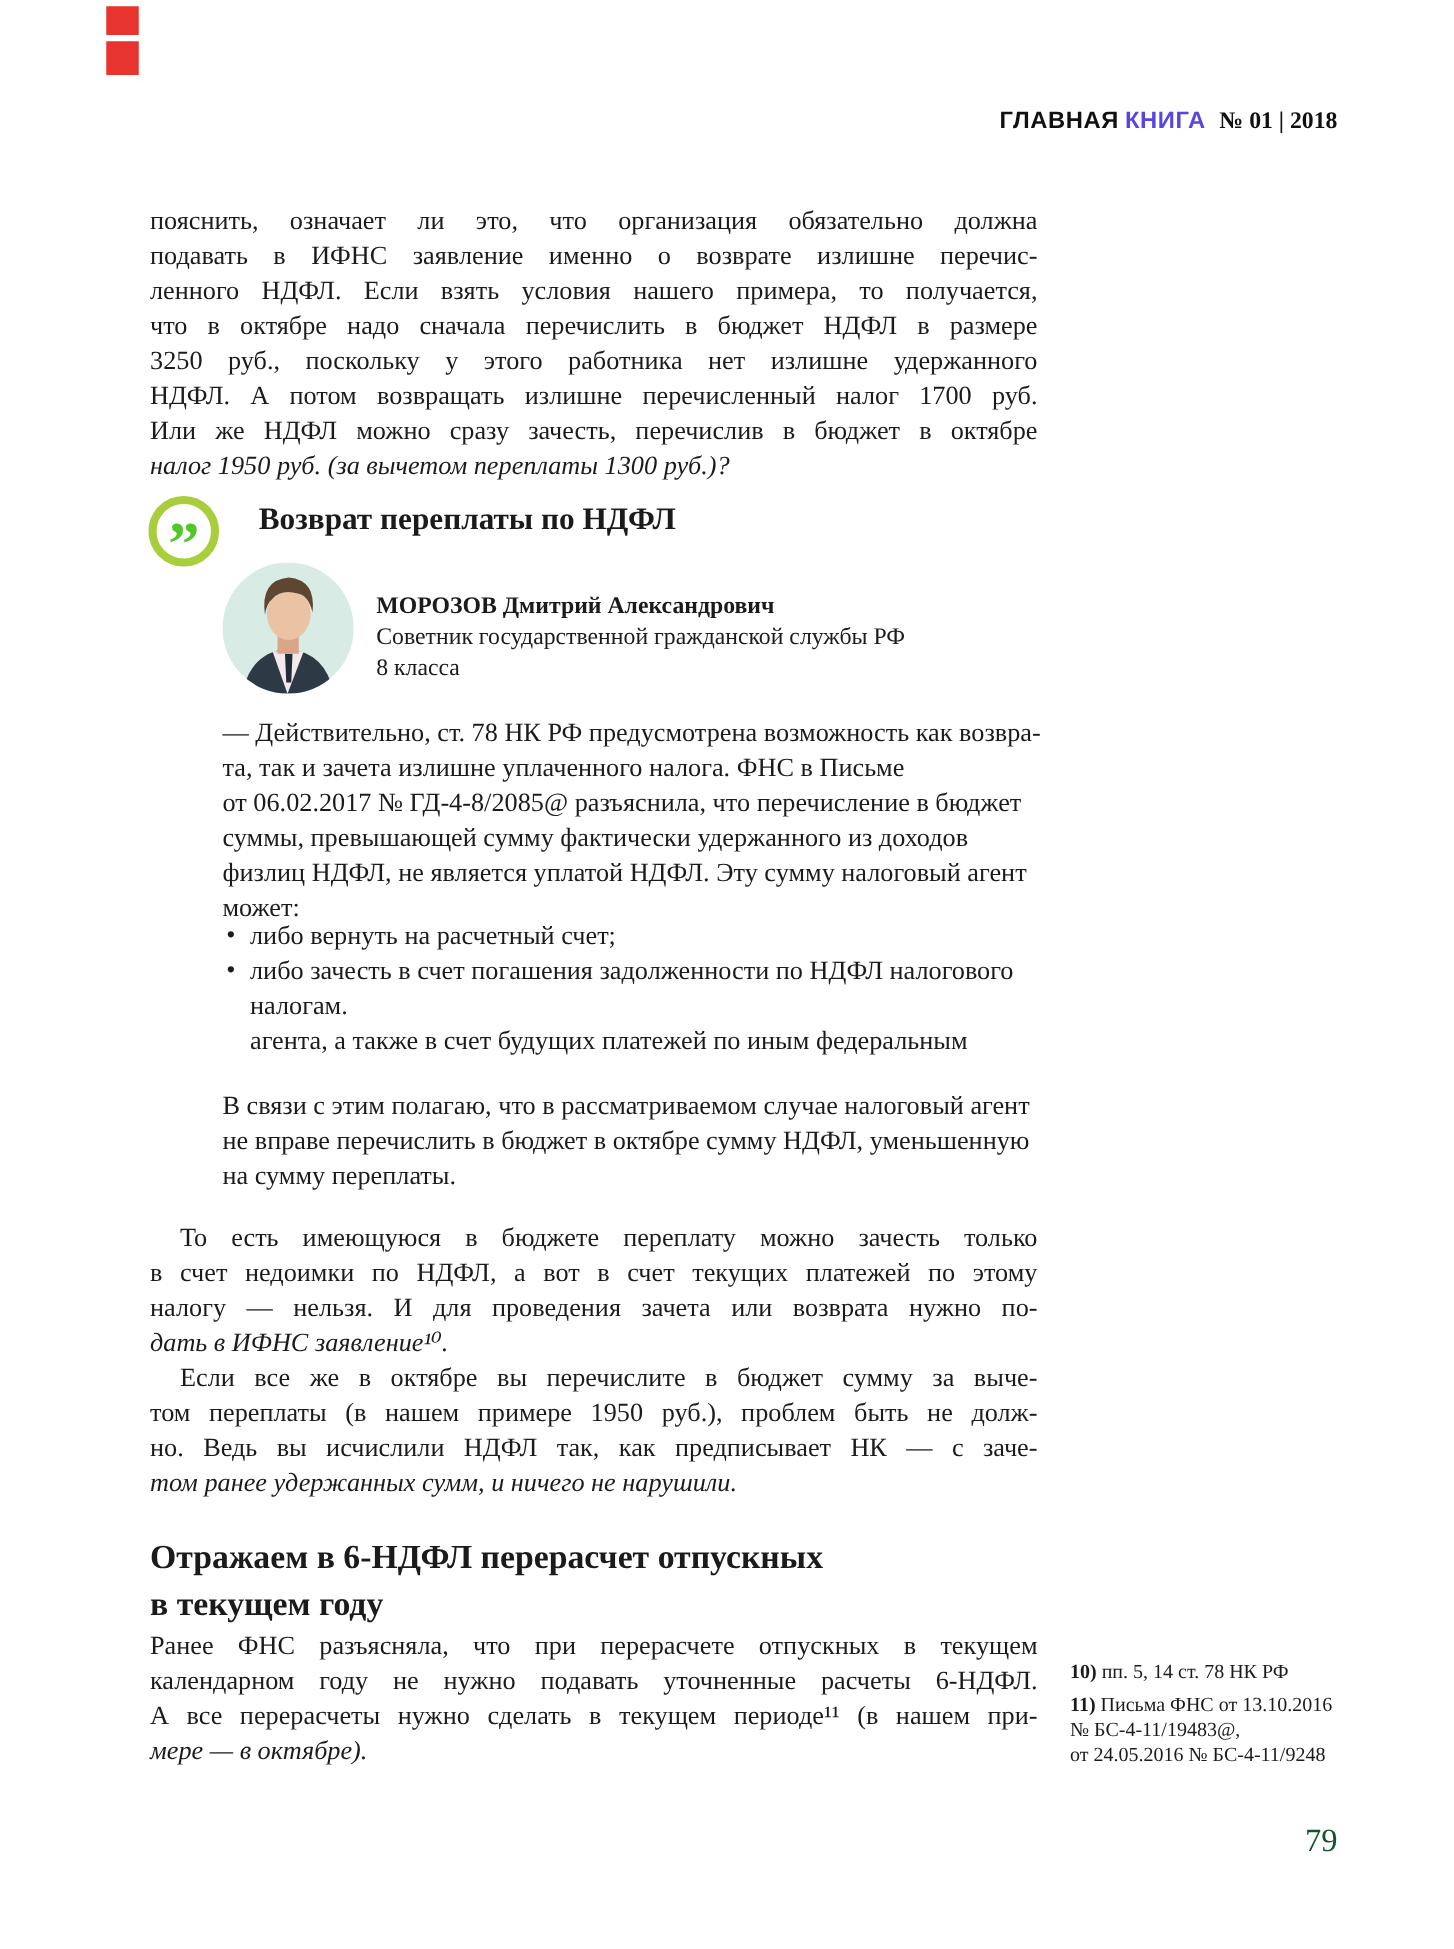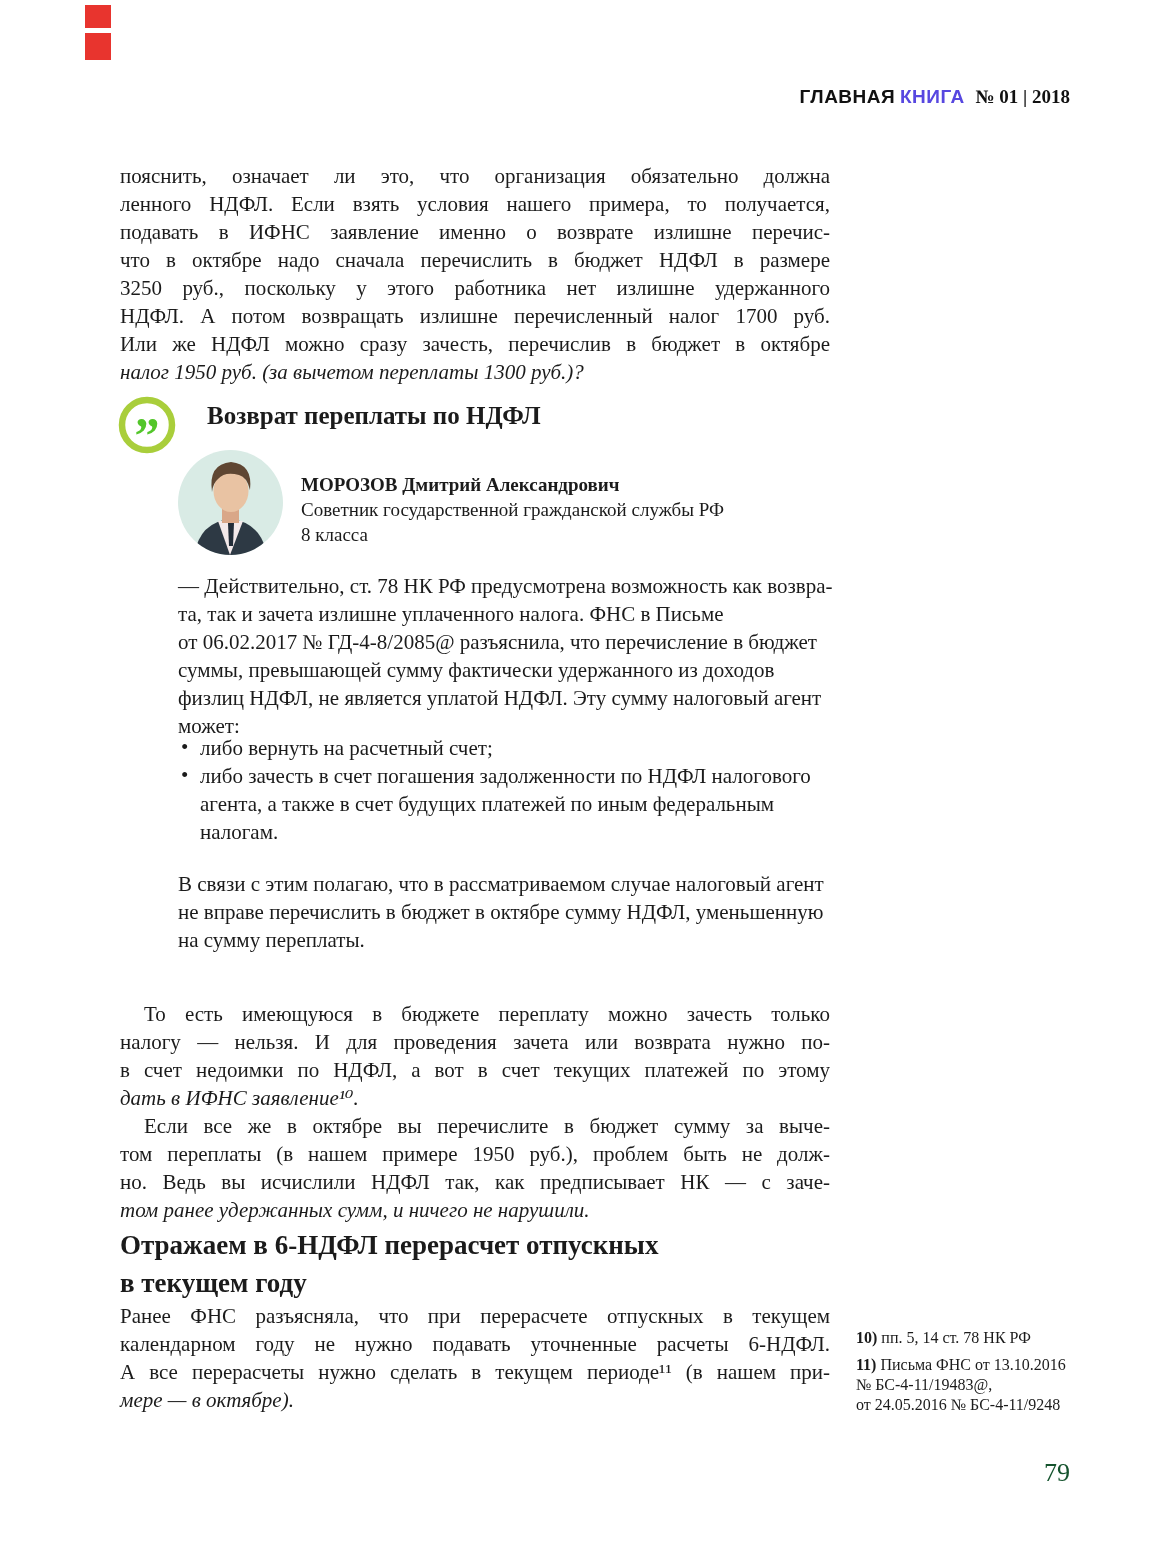--- a/index.html
+++ b/index.html
@@ -19,21 +19,21 @@
   .brand { font-family:"Liberation Sans",sans-serif; letter-spacing:.5px; }
   .brand.black { color:#111; }
   .brand.purple { color:var(--accent_purple,#5747e0); }
   .issue { font-family:"Liberation Serif",serif; color:#111; margin-left:6px; }
 
   
   .tblock { font-size:21px; line-height:28px; }
   .tline { white-space:nowrap; }
   .just .tline { white-space:normal; text-align:justify; text-align-last:justify; }
   .just .tline.last { text-align-last:left;font-style:italic; }
-  .indent .tline:first-child { text-indent:24px;margin-top:24px; }
+  .indent .tline:first-child { text-indent:24px; }
 
   .intro { position:absolute; left:120px; top:162px; width:710px; }
 
   .quote-icon { position:absolute; left:118px; top:396px; width:58px; height:58px; }
   .quote-title { position:absolute; left:207px; top:402px; font-size:25px; font-weight:bold; }
 
   .expert { position:absolute; left:178px; top:450px; display:flex; }
   .avatar { width:105px; height:105px; flex:0 0 auto; }
   .expert-info { margin-left:18px; padding-top:22px; font-size:19px; line-height:25px; }
   .expert-name { font-weight:bold; }
@@ -70,22 +70,22 @@
   </div>
 
   <div class="hdr">
     <span class="brand black">ГЛАВНАЯ</span>
     <span class="brand purple">КНИГА</span>
     <span class="issue">№ 01 | 2018</span>
   </div>
 
   <div class="intro tblock just">
       <div class="tline">пояснить, означает ли это, что организация обязательно должна</div>
+      <div class="tline">подавать в ИФНС заявление именно о возврате излишне перечис-</div>
       <div class="tline">ленного НДФЛ. Если взять условия нашего примера, то получается,</div>
-      <div class="tline">подавать в ИФНС заявление именно о возврате излишне перечис-</div>
       <div class="tline">что в октябре надо сначала перечислить в бюджет НДФЛ в размере</div>
       <div class="tline">3250 руб., поскольку у этого работника нет излишне удержанного</div>
       <div class="tline">НДФЛ. А потом возвращать излишне перечисленный налог 1700 руб.</div>
       <div class="tline">Или же НДФЛ можно сразу зачесть, перечислив в бюджет в октябре</div>
       <div class="tline last">налог 1950 руб. (за вычетом переплаты 1300 руб.)?</div>
     </div>
 
   <span class="quote-icon">
     <svg viewBox="0 0 58 58" width="58" height="58" aria-hidden="true">
       <circle cx="29" cy="29" r="25" fill="none" stroke="#a9ce3b" stroke-width="6.5"></circle>
@@ -133,36 +133,36 @@
     <div class="bullet">
       <span class="dot">•</span>
       <div>
           <div class="tline last">либо вернуть на расчетный счет;</div>
         </div>
     </div>
     <div class="bullet">
       <span class="dot">•</span>
       <div>
           <div class="tline">либо зачесть в счет погашения задолженности по НДФЛ налогового</div>
+          <div class="tline last">налогам.</div>
           <div class="tline">агента, а также в счет будущих платежей по иным федеральным</div>
-          <div class="tline last">налогам.</div>
         </div>
     </div>
   </div>
 
   <div class="qpara2 tblock">
       <div class="tline">В связи с этим полагаю, что в рассматриваемом случае налоговый агент</div>
       <div class="tline">не вправе перечислить в бюджет в октябре сумму НДФЛ, уменьшенную</div>
       <div class="tline last">на сумму переплаты.</div>
     </div>
 
   <div class="body1 tblock just indent">
       <div class="tline">То есть имеющуюся в бюджете переплату можно зачесть только</div>
+      <div class="tline">в счет недоимки по НДФЛ, а вот в счет текущих платежей по этому</div>
       <div class="tline">налогу — нельзя. И для проведения зачета или возврата нужно по-</div>
-      <div class="tline">в счет недоимки по НДФЛ, а вот в счет текущих платежей по этому</div>
       <div class="tline last">дать в ИФНС заявление¹⁰.</div>
     </div>
   <div class="body2 tblock just indent">
       <div class="tline">Если все же в октябре вы перечислите в бюджет сумму за выче-</div>
       <div class="tline">том переплаты (в нашем примере 1950 руб.), проблем быть не долж-</div>
       <div class="tline">но. Ведь вы исчислили НДФЛ так, как предписывает НК — с заче-</div>
       <div class="tline last">том ранее удержанных сумм, и ничего не нарушили.</div>
     </div>
 
   <div class="h2">

